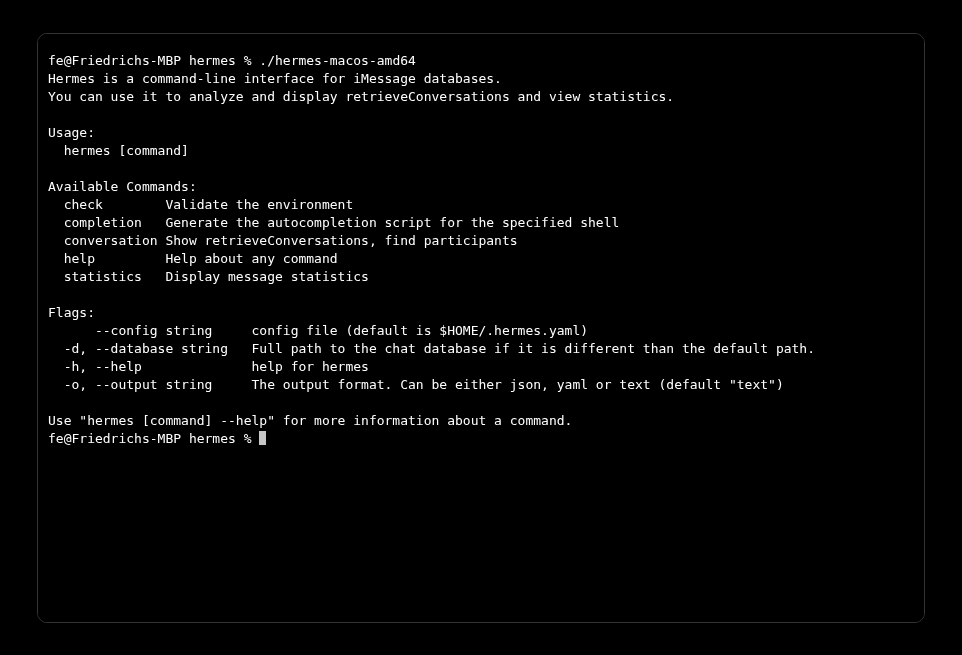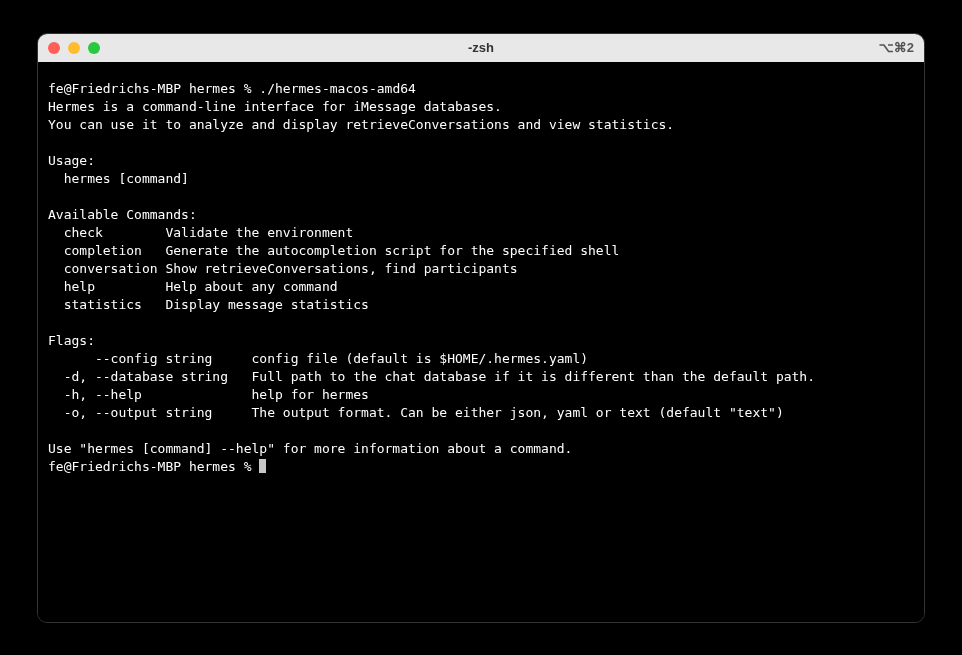--- a/index.html
+++ b/index.html
@@ -89,29 +89,20 @@
       height: 14px;
       background: #c7c7c7;
       vertical-align: text-bottom;
       margin-bottom: 1px;
     }
   </style>
 </head>
 <body>
 
 <div class="window">
-  <div class="titlebar">
-    <div class="traffic-lights">
-      <div class="traffic-light tl-close"></div>
-      <div class="traffic-light tl-min"></div>
-      <div class="traffic-light tl-max"></div>
-    </div>
-    <div class="title">-zsh</div>
-    <div class="titlebar-right">⌥⌘2</div>
-  </div>
   <div class="terminal-body"><span class="prompt-line"><span>fe@Friedrichs-MBP hermes % </span><span>./hermes-macos-amd64</span></span>
 <span>Hermes is a command-line interface for iMessage databases.</span>
 <span>You can use it to analyze and display retrieveConversations and view statistics.</span>
 
 <span>Usage:</span>
 <span>  hermes [command]</span>
 
 <span>Available Commands:</span>
 <span>  check        Validate the environment</span>
 <span>  completion   Generate the autocompletion script for the specified shell</span>

